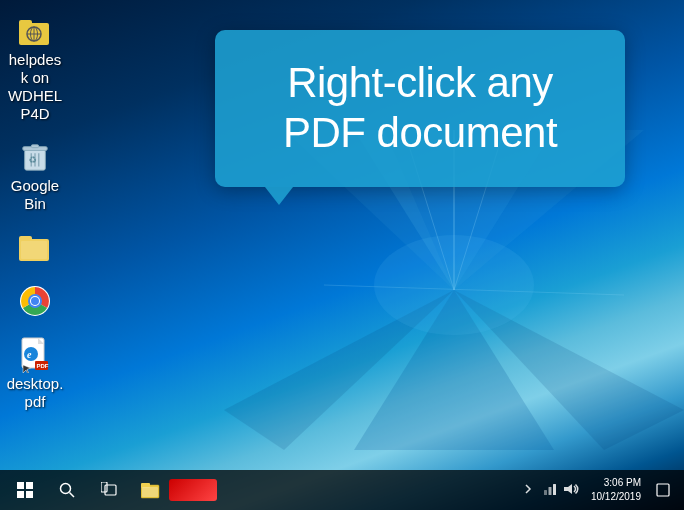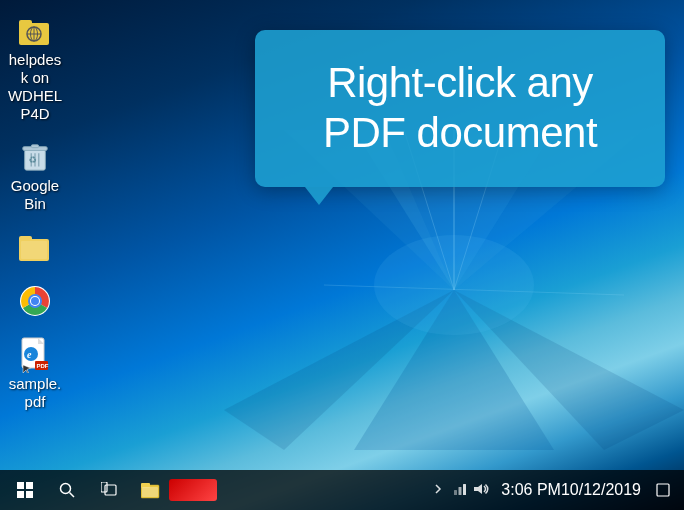--- a/index.html
+++ b/index.html
@@ -78,21 +78,20 @@
     .callout-box {
       position: absolute;
       top: 30px;
       left: 215px;
       width: 410px;
       background: rgba(30, 160, 210, 0.88);
       border-radius: 10px;
       padding: 28px 35px;
       color: #fff;
       box-shadow: 0 4px 20px rgba(0,0,0,0.3);
-      margin-left: 40px;
     }
 
     .callout-box::after {
       content: '';
       position: absolute;
       bottom: -18px;
       left: 50px;
       border-width: 18px 14px 0 14px;
       border-style: solid;
       border-color: rgba(30, 160, 210, 0.88) transparent transparent transparent;
@@ -167,24 +166,24 @@
     .tray-icon {
       color: #fff;
       font-size: 12px;
       cursor: pointer;
       padding: 2px;
       opacity: 0.85;
     }
 
     .clock {
       display: flex;
-      flex-direction: row;
+      flex-direction: column;
       align-items: flex-end;
       color: #fff;
-      font-size: 16px;
+      font-size: 10px;
       cursor: pointer;
       padding: 2px 6px;
       line-height: 1.4;
     }
 
     .notification-btn {
       width: 24px;
       height: 40px;
       display: flex;
       align-items: center;
@@ -317,21 +316,21 @@
 
           <circle cx="10" cy="17" r="7" fill="#0078d7" opacity="0.9"></circle>
           <text x="6" y="21" font-size="10" fill="#fff" font-style="italic" font-weight="bold" font-family="serif">e</text>
 
           <rect x="14" y="24" width="13" height="9" rx="1" fill="#cc2200"></rect>
           <text x="15.5" y="31" font-size="6" fill="#fff" font-weight="bold">PDF</text>
 
           <polygon points="2,28 2,36 5,33 7,37 8,36.5 6,32.5 9.5,31" fill="#333" stroke="#fff" stroke-width="0.5"></polygon>
         </svg>
       </div>
-      <span class="icon-label">sample.pdf</span>
+      <span class="icon-label">desktop.pdf</span>
     </div>
 
   </div>
 
   <div class="callout-box">
     <div class="callout-text">Right-click any PDF document</div>
   </div>
 
   <div class="taskbar">
 

